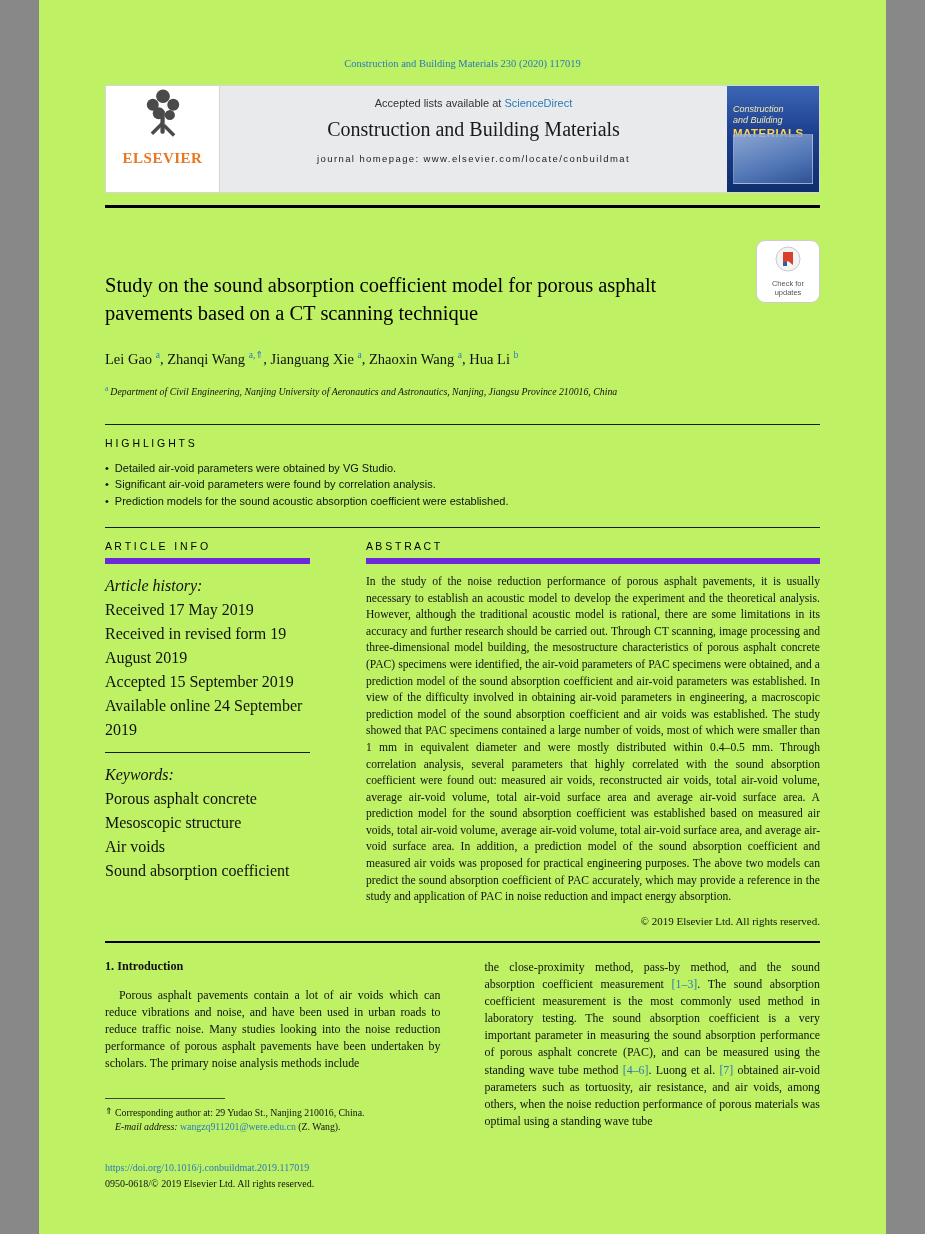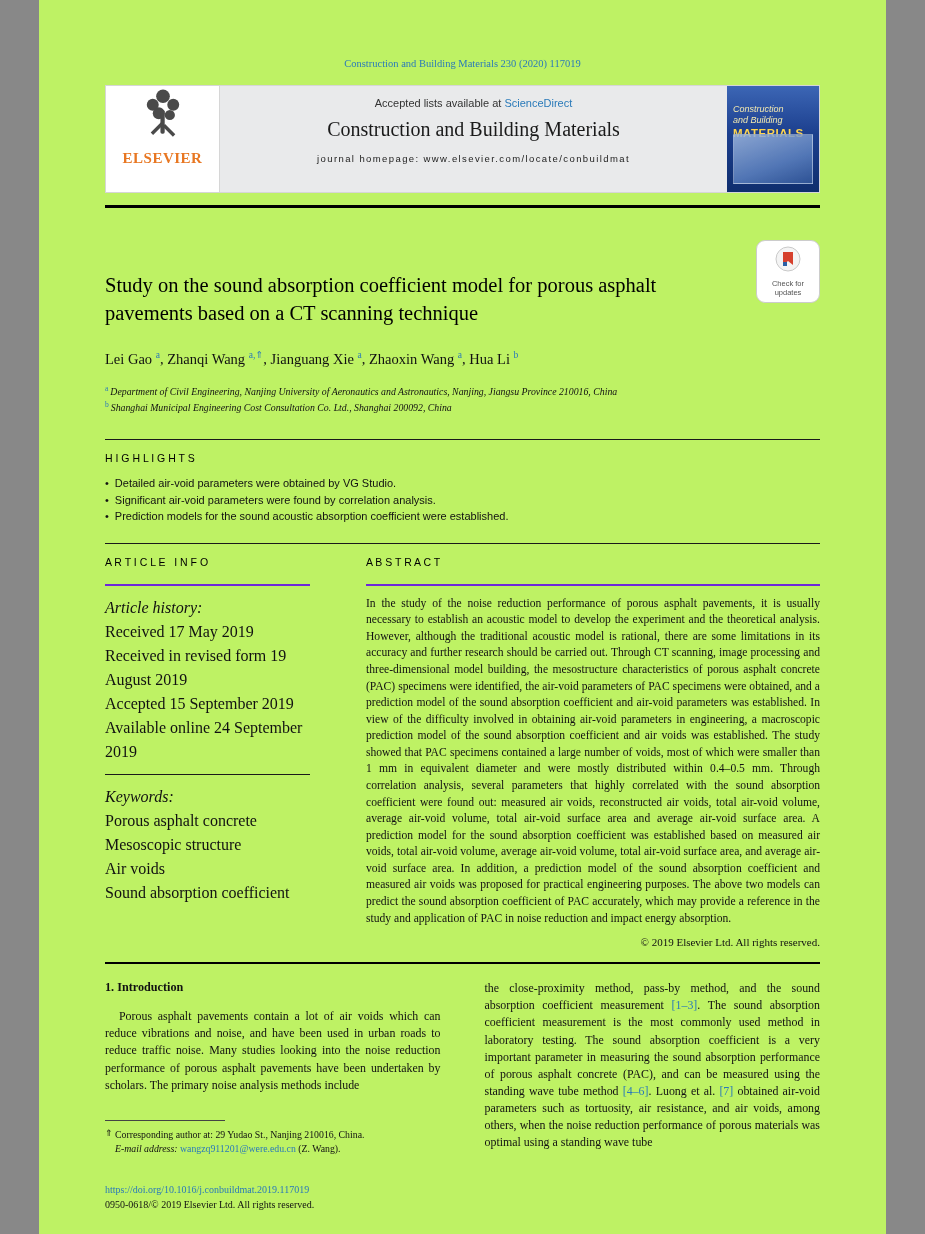--- a/index.html
+++ b/index.html
@@ -37,21 +37,21 @@
   .affil sup{ font-size:7.5px; font-style:normal; color:#2a7ab9; margin-right:2px; }
   .thin-rule{ height:1px; background:#1a1a1a; margin-top:24px; }
   
   .caps-heading{ font-family:"Liberation Sans",sans-serif; font-size:10.5px; color:#000; white-space:pre; }
   .hl-heading{ margin-top:12px; }
   .hl-list{ margin-top:11px; }
   .hl-item{ font-family:"Liberation Sans",sans-serif; font-size:11px; line-height:1.5; color:#111; }
   .hl-bullet{ margin-right:6px; }
   
   .info-block{ margin-top:18px; border-top:1px solid #1a1a1a; border-bottom:2px solid #000; padding:12px 0 14px; display:grid; grid-template-columns:205px 1fr; column-gap:56px; }
-  .info-col .caps-heading, .abs-col .caps-heading{ padding-bottom:16px; border-bottom:2px solid #6d28d9; }
+  .info-col .caps-heading, .abs-col .caps-heading{ padding-bottom:6px; border-bottom:6px solid #6d28d9; }
   .info-section{ font-size:16px; line-height:1.5; }
   .info-label{ font-style:italic; margin-top:10px; }
   .info-history{ border-bottom:1px solid #1a1a1a; padding-bottom:10px; }
   .abs-text{ margin-top:10px; font-size:11.6px; line-height:1.43; text-align:justify; }
   .abs-copyright{ margin-top:9px; text-align:right; font-size:11px; }
   
   .body-cols{ margin-top:16px; display:grid; grid-template-columns:1fr 1fr; column-gap:44px; }
   .body-left{ display:flex; flex-direction:column; }
   .sec-heading{ font-size:12.2px; font-weight:bold; margin-bottom:13px; }
   .body-par{ font-size:11.9px; line-height:1.44; text-align:justify; }
@@ -126,21 +126,20 @@
       </div>
     </div>
   </div>
 
   <div class="authors">
     <span><span>Lei Gao</span>&nbsp;<sup>a</sup></span><span><span>, Zhanqi Wang</span>&nbsp;<sup>a,⇑</sup></span><span><span>, Jianguang Xie</span>&nbsp;<sup>a</sup></span><span><span>, Zhaoxin Wang</span>&nbsp;<sup>a</sup></span><span><span>, Hua Li</span>&nbsp;<sup>b</sup></span>
   </div>
 
   <div class="affils">
     <div class="affil"><sup>a</sup><span>Department of Civil Engineering, Nanjing University of Aeronautics and Astronautics, Nanjing, Jiangsu Province 210016, China</span></div>
-    <div class="affil"><sup>b</sup><span>Shanghai Municipal Engineering Cost Consultation Co. Ltd., Shanghai 200092, China</span></div>
   </div>
 
   <div class="thin-rule"></div>
 
   <div class="caps-heading hl-heading">H I G H L I G H T S</div>
   <div class="hl-list">
     <div class="hl-item"><span class="hl-bullet">•</span><span>Detailed air-void parameters were obtained by VG Studio.</span></div>
     <div class="hl-item"><span class="hl-bullet">•</span><span>Significant air-void parameters were found by correlation analysis.</span></div>
     <div class="hl-item"><span class="hl-bullet">•</span><span>Prediction models for the sound acoustic absorption coefficient were established.</span></div>
   </div>

